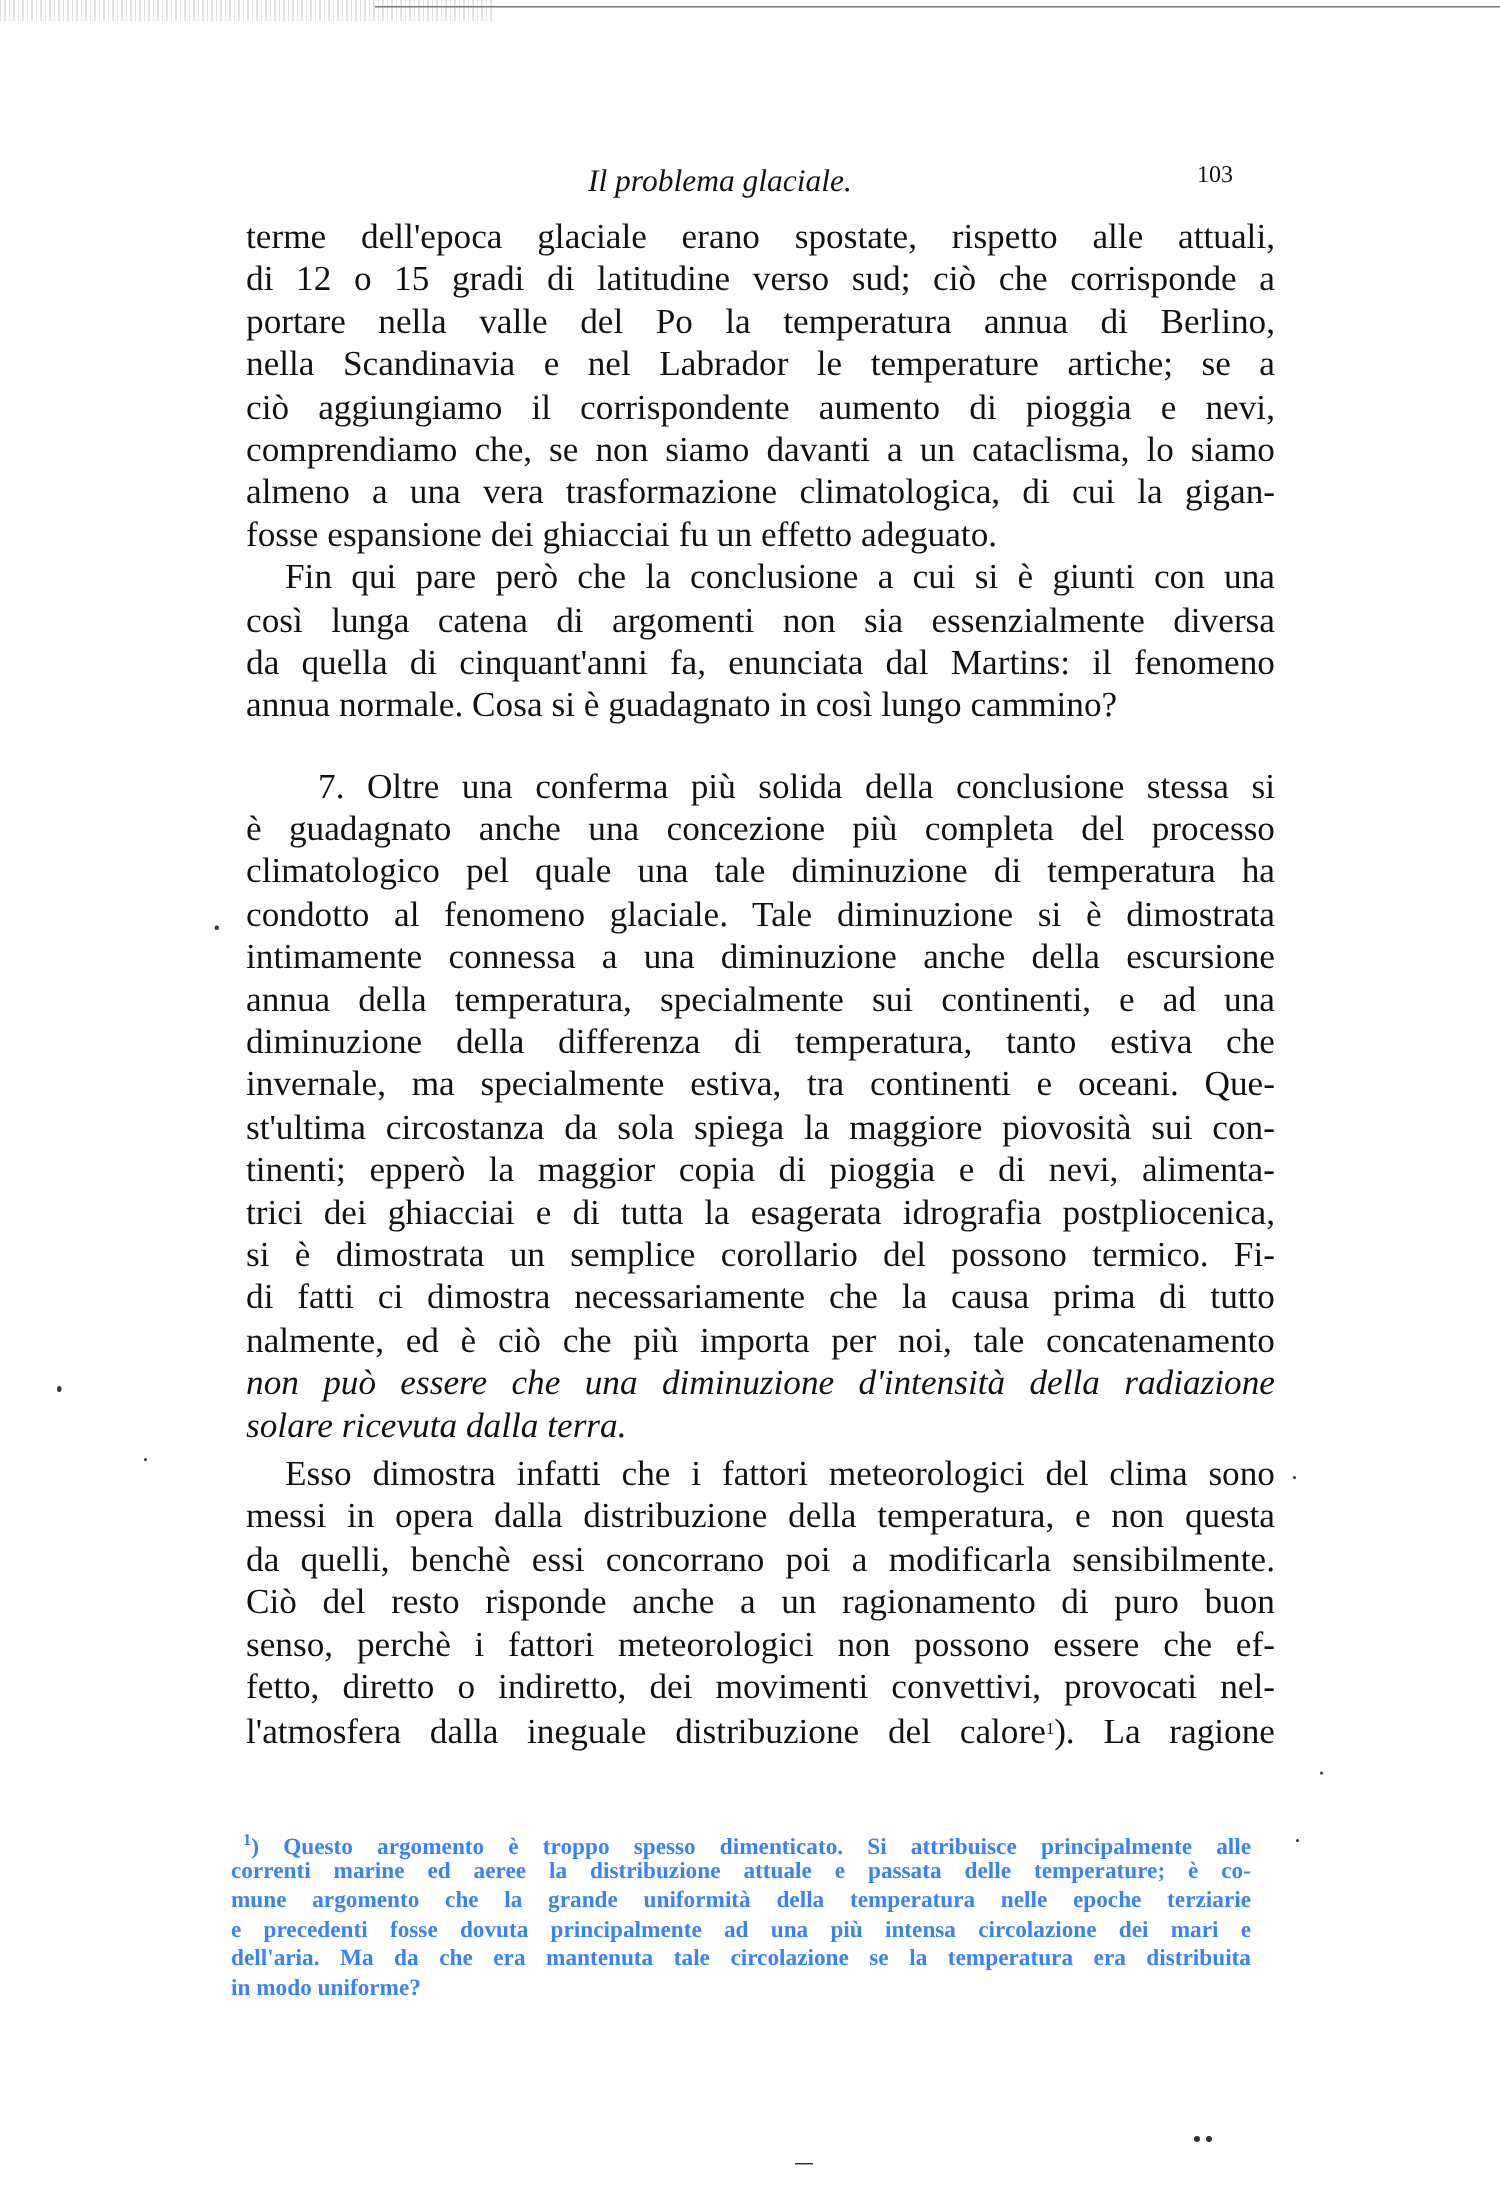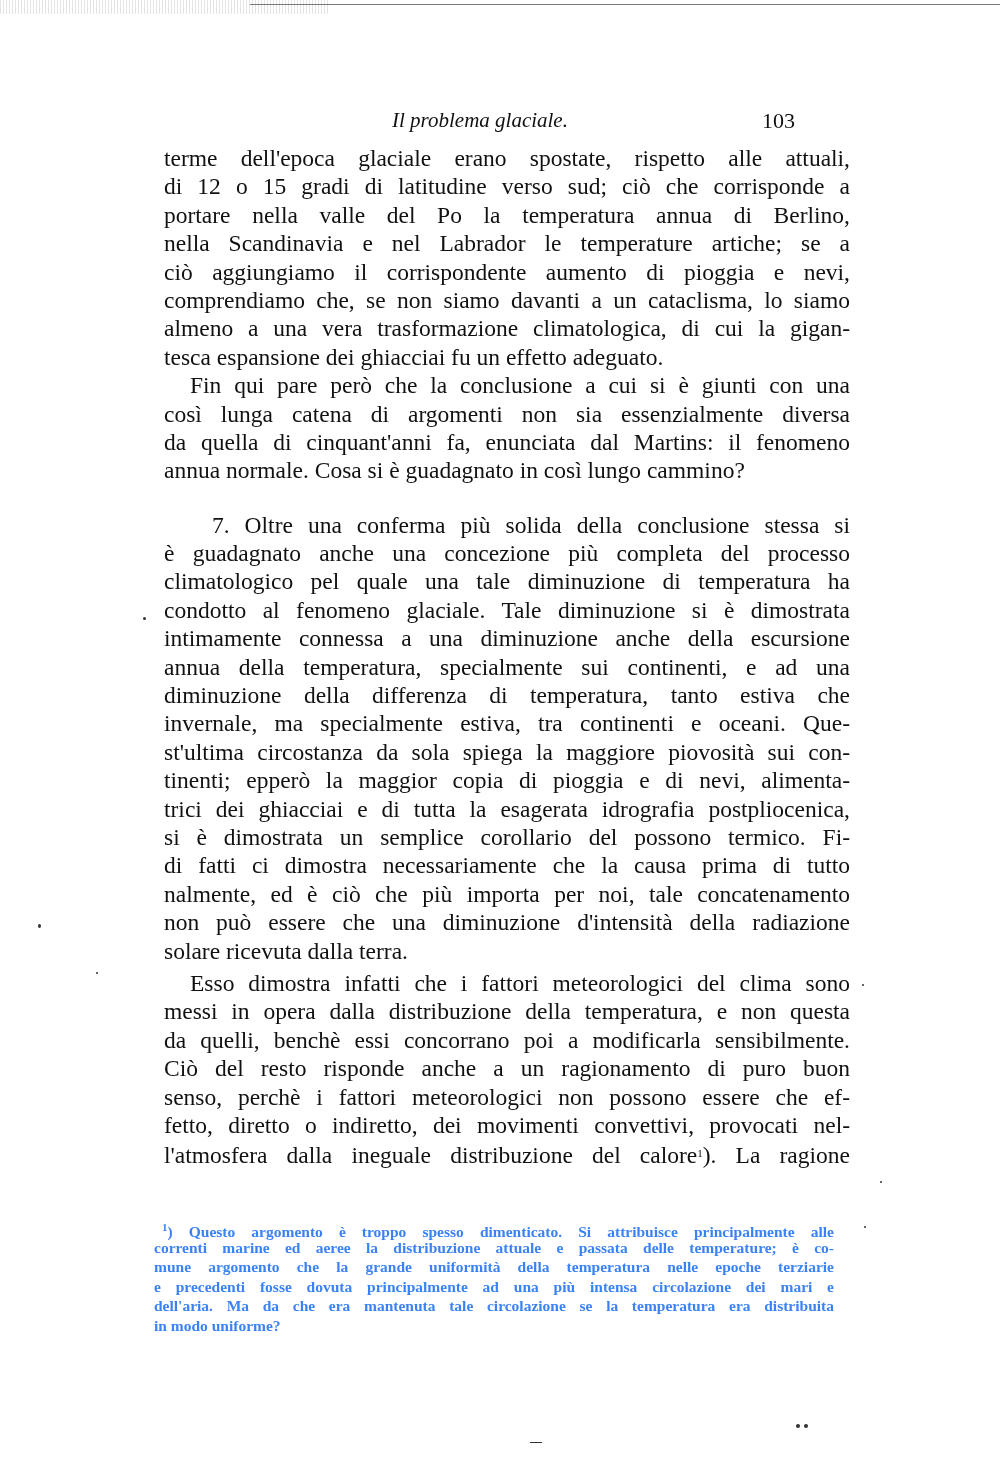--- a/index.html
+++ b/index.html
@@ -4,28 +4,28 @@
 <style>
   html, body { margin: 0; padding: 0; background: #ffffff; }
   body { width: 1000px; height: 1474px; position: relative; overflow: hidden;
          font-family: "Liberation Serif", "DejaVu Serif", serif; color: #111; }
   .scan-noise { position: absolute; left: 0; top: 0; width: 1000px; height: 30px;
     background:
       repeating-linear-gradient(90deg, rgba(0,0,0,0.18) 0 1px, transparent 1px 3px) 0 0/330px 14px no-repeat,
       linear-gradient(#222,#222) 250px 4px/750px 1px no-repeat; opacity: 0.6; }
   .running-head { position: absolute; top: 108px; left: 0; width: 1000px; height: 30px; }
   .running-title { position: absolute; left: 392px; top: 0; font-style: italic; font-size: 21px; }
-  .page-number { position: absolute; left: 762px; top: 0; font-size: 22px; }
+  .page-number { position: absolute; left: 798px; top: 0; font-size: 16px; }
   .body-text { position: absolute; left: 164px; top: 144px; width: 686px; }
   .line { font-size: 23.5px; line-height: 28.4px; height: 28.4px; white-space: nowrap;
           text-align: justify; text-align-last: justify; }
   .line.last { text-align-last: left; }
   .indent { padding-left: 26px; }
   .indent2 { padding-left: 48px; }
-  .ital { }
+  .ital { font-style: italic; }
   .para-gap { height: 26px; }
   .footnotes { position: absolute; left: 154px; top: 1218px; width: 680px; }
   .fn-line { font-size: 15.5px; line-height: 19.6px; height: 19.6px; white-space: nowrap;
              text-align: justify; text-align-last: justify; font-weight: bold; color: #3b82f6; }
   .fn-line.last { text-align-last: left; }
   .fn-line.first { padding-left: 8px; }
   sup { font-size: 11px; vertical-align: 6px; }
   .speck { position: absolute; background: #333; border-radius: 50%; }
 </style>
 </head>
@@ -40,21 +40,21 @@
 
 <div class="body-text">
 
   <div class="line">terme dell'epoca glaciale erano spostate, rispetto alle attuali,</div>
   <div class="line">di 12 o 15 gradi di latitudine verso sud; ciò che corrisponde a</div>
   <div class="line">portare nella valle del Po la temperatura annua di Berlino,</div>
   <div class="line">nella Scandinavia e nel Labrador le temperature artiche; se a</div>
   <div class="line">ciò aggiungiamo il corrispondente aumento di pioggia e nevi,</div>
   <div class="line">comprendiamo che, se non siamo davanti a un cataclisma, lo siamo</div>
   <div class="line">almeno a una vera trasformazione climatologica, di cui la gigan-</div>
-  <div class="line last">tesca espansione dei ghiacciai fu un effetto adeguato.</div>
+  <div class="line last">fosse espansione dei ghiacciai fu un effetto adeguato.</div>
 
   <div class="line indent">Fin qui pare però che la conclusione a cui si è giunti con una</div>
   <div class="line">così lunga catena di argomenti non sia essenzialmente diversa</div>
   <div class="line">da quella di cinquant'anni fa, enunciata dal Martins: il fenomeno</div>
   <div class="line last">annua normale. Cosa si è guadagnato in così lungo cammino?</div>
   <div class="para-gap"></div>
 
   <div class="line indent2">7. Oltre una conferma più solida della conclusione stessa si</div>
   <div class="line">è guadagnato anche una concezione più completa del processo</div>
   <div class="line">climatologico pel quale una tale diminuzione di temperatura ha</div>

